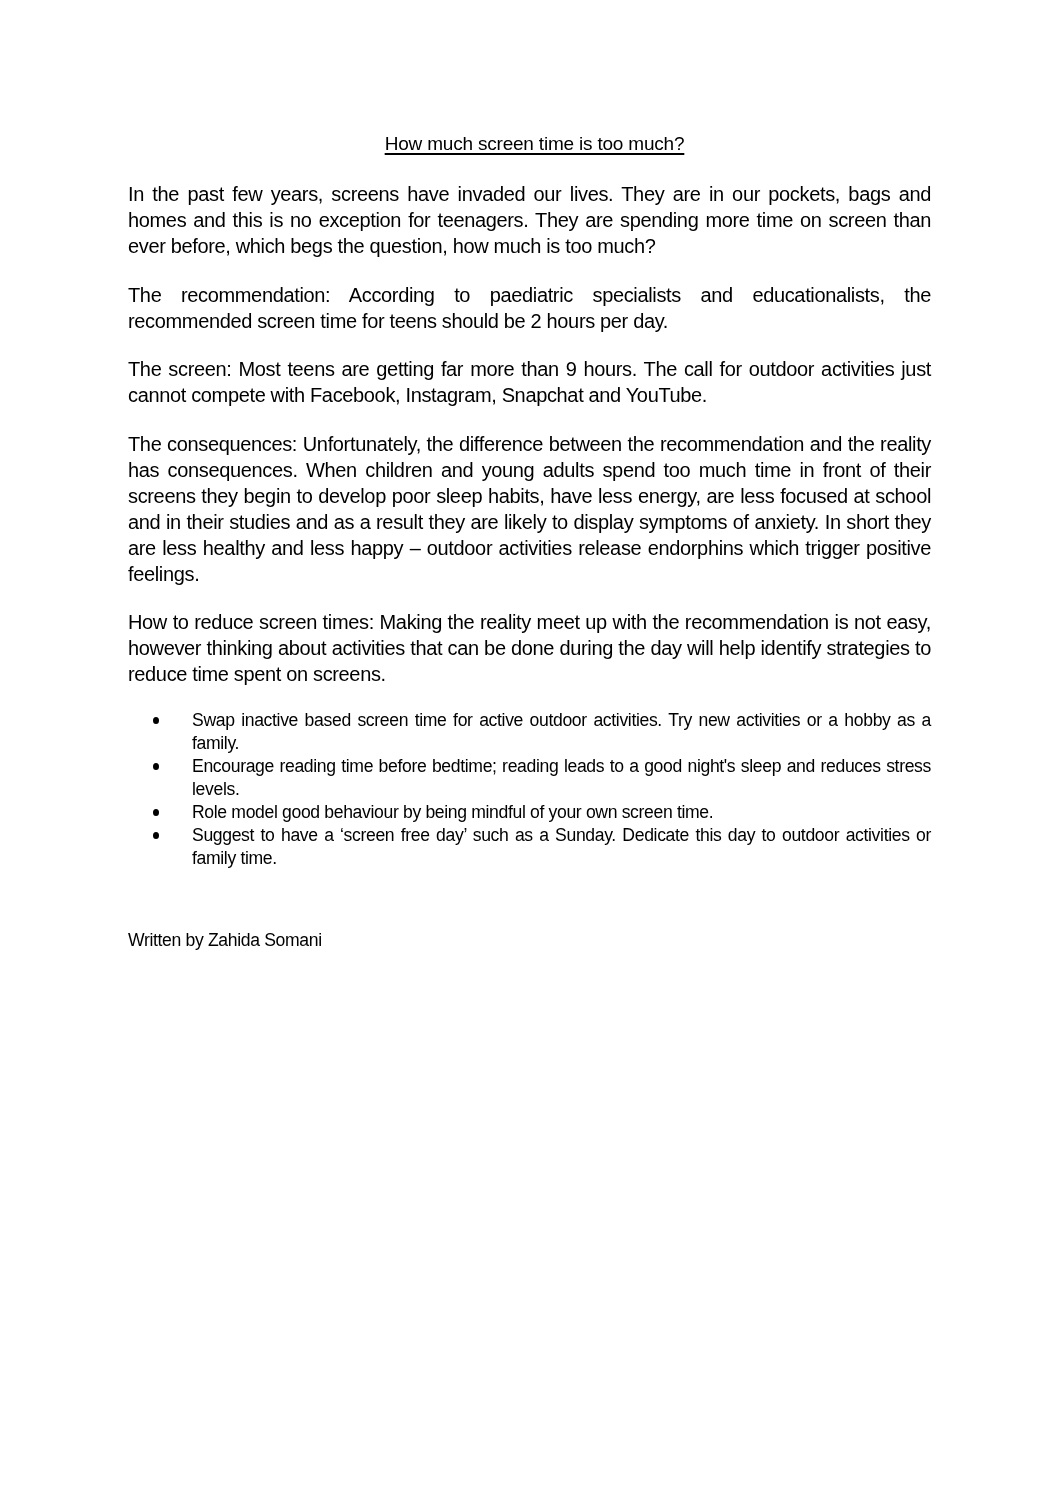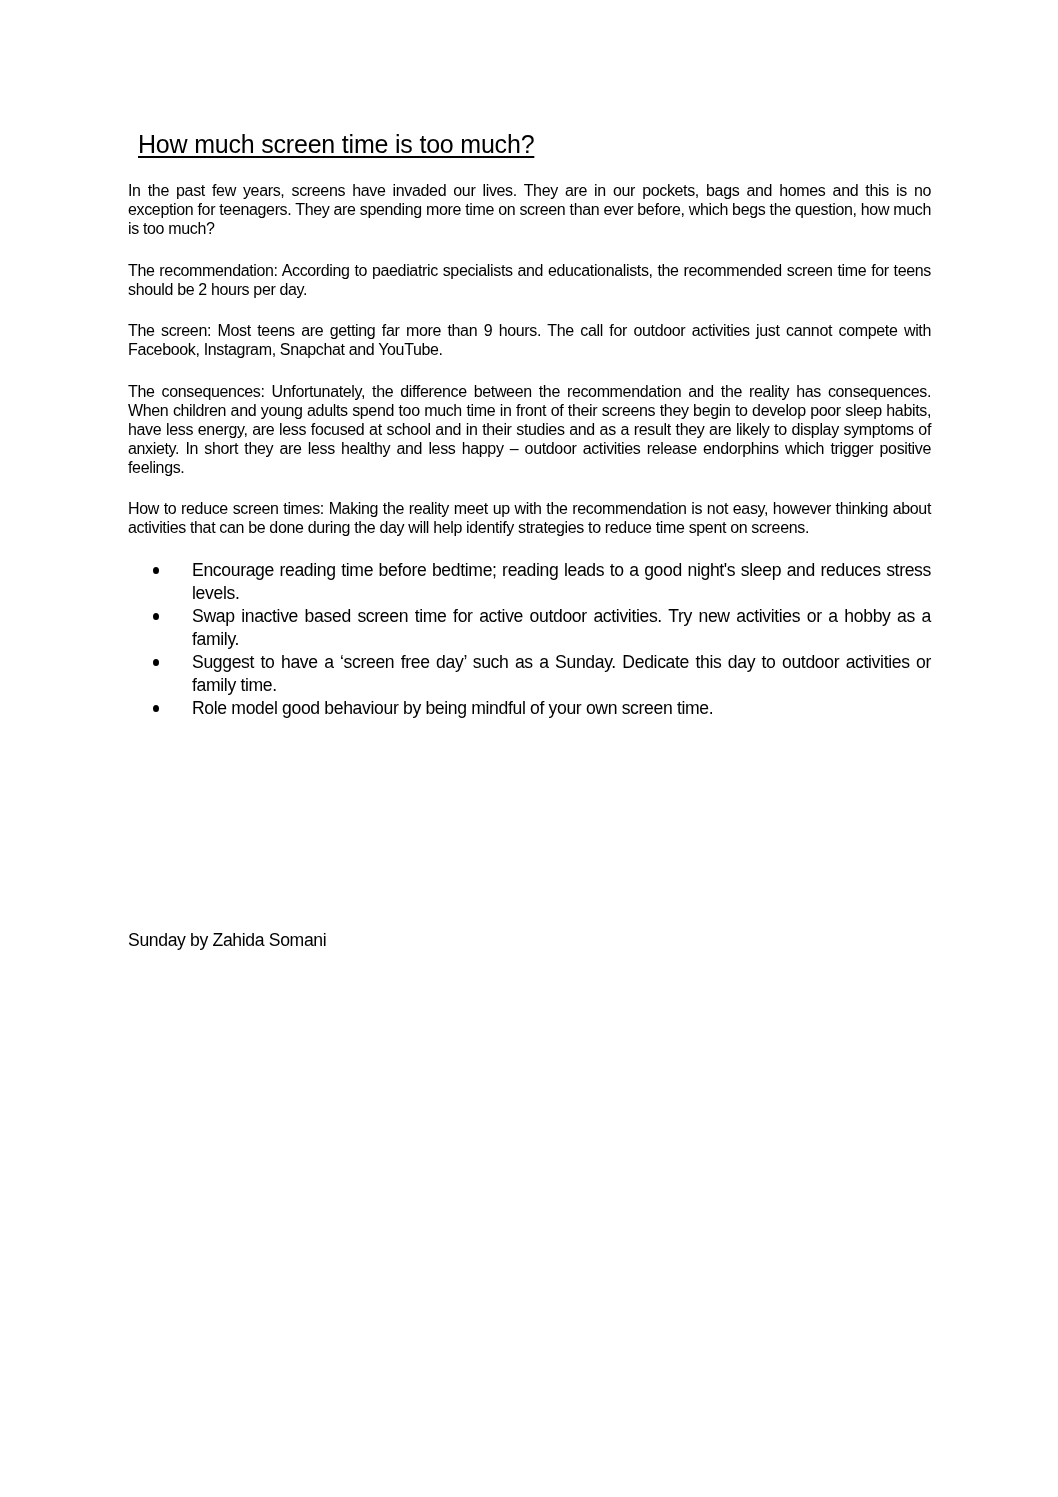--- a/index.html
+++ b/index.html
@@ -15,32 +15,33 @@
       font-family: "Liberation Sans", sans-serif;
       color: #000000;
     }
     .page {
       position: absolute;
       left: 128px;
       top: 128px;
       width: 803px;
     }
     .title {
-      font-size: 25px;
+      font-size: 19px;
       text-decoration: underline;
       text-decoration-thickness: 1.5px;
       text-underline-offset: 3px;
       margin: 0 0 21px 10px;
       font-weight: normal;
       line-height: 32px;
       letter-spacing: -0.2px;
+      text-align: center;
     }
     .para {
-      font-size: 16px;
-      line-height: 19px;
+      font-size: 20px;
+      line-height: 26px;
       text-align: justify;
       margin: 0 0 22.5px 0;
       letter-spacing: -0.35px;
     }
     .para b {
       font-weight: normal;
     }
     .bullets {
       list-style: none;
       margin: 0;
@@ -93,30 +94,30 @@
     <b>The consequences:</b><span> Unfortunately, the difference between the recommendation and the reality has consequences. When children and young adults spend too much time in front of their screens they begin to develop poor sleep habits, have less energy, are less focused at school and in their studies and as a result they are likely to display symptoms of anxiety. In short they are less healthy and less happy – outdoor activities release endorphins which trigger positive feelings.</span>
   </p>
 
   <p class="para" style="margin-bottom:16px;">
     <b>How to reduce screen times:</b><span> Making the reality meet up with the recommendation is not easy, however thinking about activities that can be done during the day will help identify strategies to reduce time spent on screens.</span>
   </p>
 
   <ul class="bullets">
     <li>
       <span class="bullet-dot"></span>
+      <span>Swap inactive based screen time for active outdoor activities. Try new activities or a hobby as a family.</span>
+    </li>
+    <li>
+      <span class="bullet-dot"></span>
       <span>Encourage reading time before bedtime; reading leads to a good night's sleep and reduces stress levels.</span>
     </li>
     <li>
       <span class="bullet-dot"></span>
-      <span>Swap inactive based screen time for active outdoor activities. Try new activities or a hobby as a family.</span>
+      <span>Role model good behaviour by being mindful of your own screen time.</span>
     </li>
     <li>
       <span class="bullet-dot"></span>
       <span>Suggest to have a ‘screen free day’ such as a Sunday. Dedicate this day to outdoor activities or family time.</span>
     </li>
-    <li>
-      <span class="bullet-dot"></span>
-      <span>Role model good behaviour by being mindful of your own screen time.</span>
-    </li>
   </ul>
 </div>
 
-<div class="author">Sunday by Zahida Somani</div>
+<div class="author">Written by Zahida Somani</div>
 
 </body></html>

